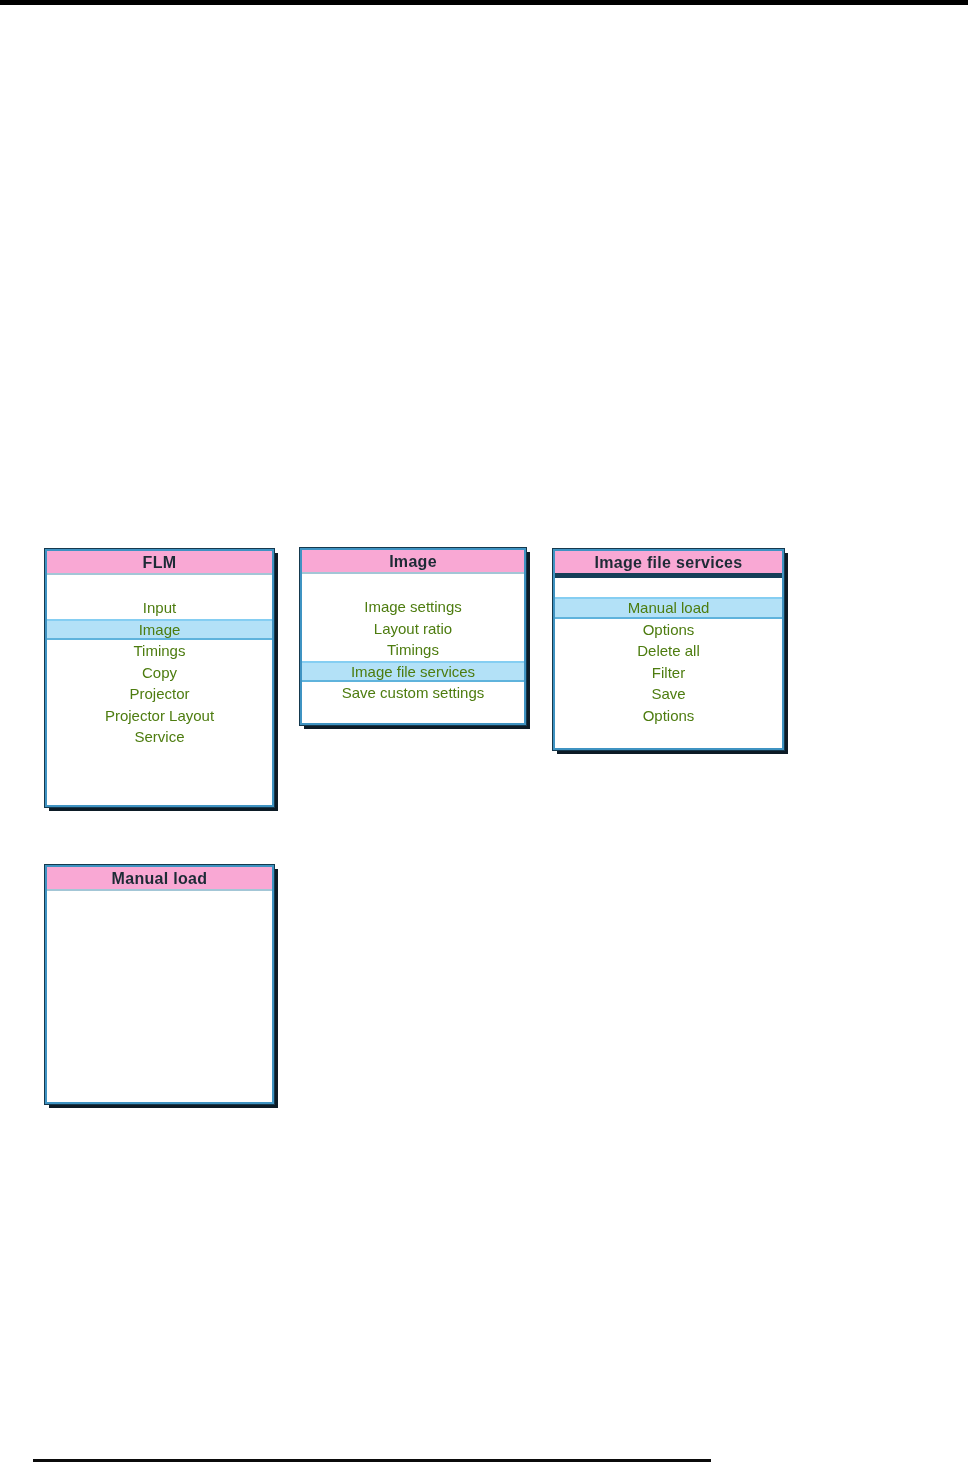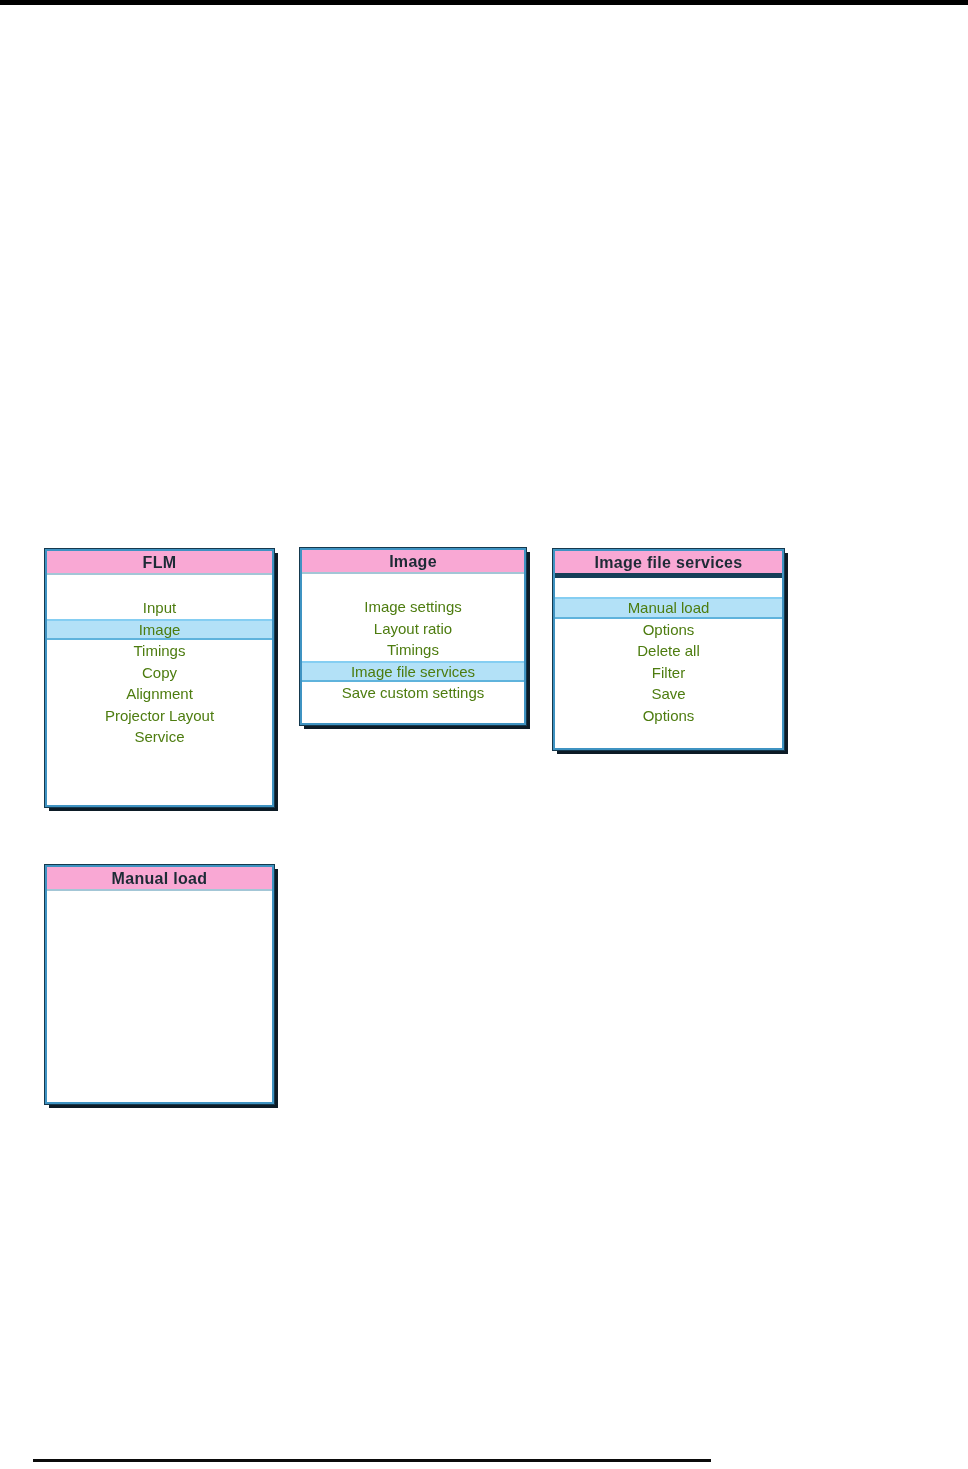--- a/index.html
+++ b/index.html
@@ -70,21 +70,21 @@
 <div class="top-bar"></div>
 
 <section class="menu-box u-thin" id="menu-flm">
   <header class="menu-title">FLM</header>
   <div class="menu-body">
     <div class="sp-22"></div>
     <div class="menu-item">Input</div>
     <div class="menu-item highlighted">Image</div>
     <div class="menu-item">Timings</div>
     <div class="menu-item">Copy</div>
-    <div class="menu-item">Alignment</div>
+    <div class="menu-item">Projector</div>
     <div class="menu-item">Projector Layout</div>
     <div class="menu-item">Service</div>
   </div>
 </section>
 
 <section class="menu-box u-thin" id="menu-image">
   <header class="menu-title">Image</header>
   <div class="menu-body">
     <div class="sp-22"></div>
     <div class="menu-item">Image settings</div>

